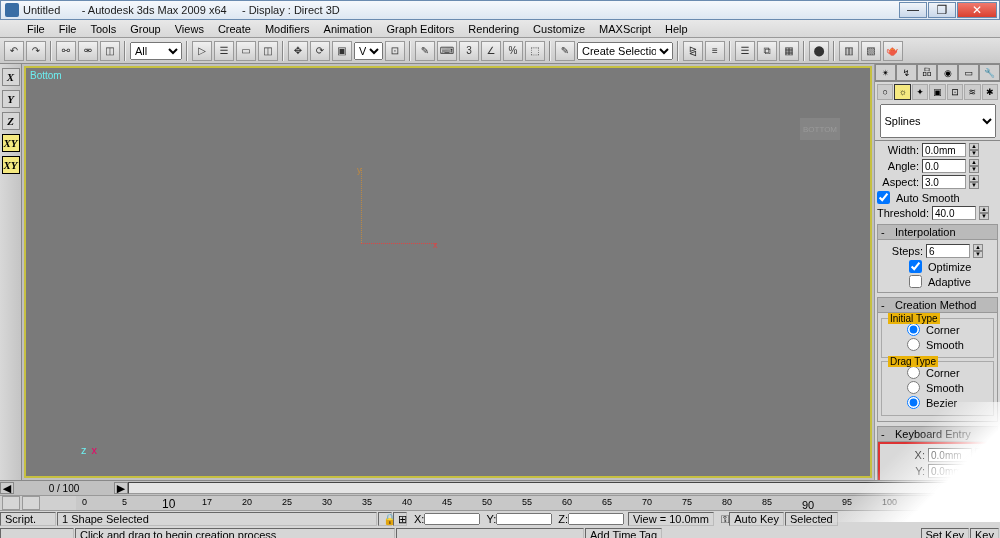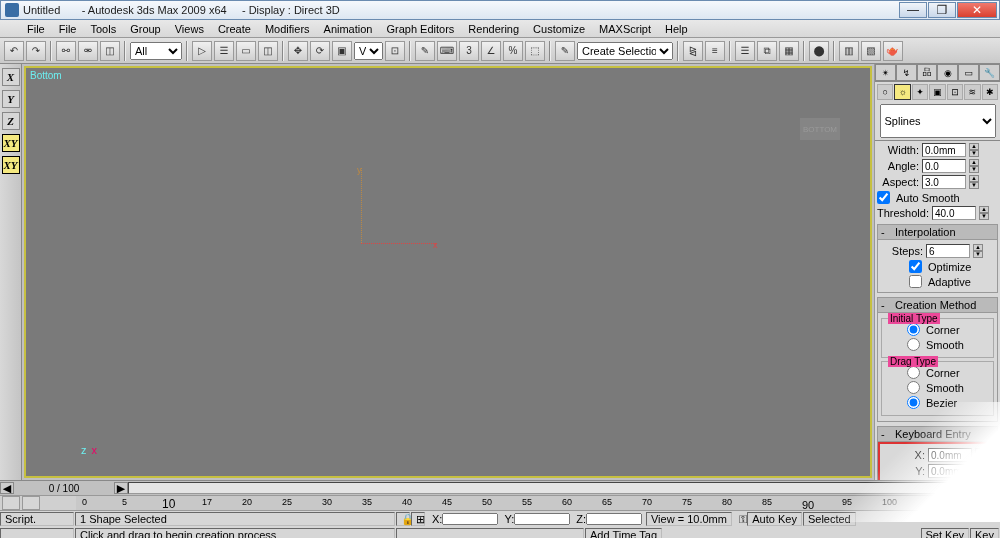--- a/index.html
+++ b/index.html
@@ -43,21 +43,21 @@
 .rollout-hd{background:#bababa;border-bottom:1px solid #999;padding:1px 3px;display:flex;align-items:center;font-size:10px;cursor:pointer;}
 .rollout-hd .minus{width:10px;margin-right:4px;}
 .rollout-bd{padding:2px 3px;background:#d9d9d9;}
 .rollout-bd.highlight{border:2px solid #d33;}
 .fld{display:flex;align-items:center;margin:2px 0;gap:3px;}
 .fld label{text-align:right;flex:0 0 42px;}
 .fld input[type=text]{width:44px;height:14px;font-size:10px;border:1px inset #999;padding:0 2px;}
 .fld .spinner{width:10px;height:14px;display:flex;flex-direction:column;}
 .fld .spinner div{flex:1;border:1px solid #888;background:#d0d0d0;font-size:6px;line-height:5px;text-align:center;cursor:pointer;}
 .grp{border:1px solid #aaa;margin:3px 0;padding:2px 3px 4px;position:relative;}
-.grp-title{position:absolute;top:-6px;left:6px;background:#ec4899;padding:0 2px;font-size:10px;}
+.grp-title{position:absolute;top:-6px;left:6px;background:#eab308;padding:0 2px;font-size:10px;}
 input[type=checkbox],input[type=radio]{margin-right:3px;}
 .bottom{display:flex;flex-direction:column;border-top:1px solid #888;}
 .hscroll{height:14px;display:flex;align-items:center;}
 .hscroll .l,.hscroll .r{width:14px;height:12px;border:1px solid #888;background:#ccc;text-align:center;line-height:10px;cursor:pointer;}
 .hscroll .track{flex:1;height:12px;background:#e4e4e4;border:1px inset #999;}
 .hscroll .info{width:100px;text-align:center;font-size:10px;}
 .ruler{height:16px;display:flex;align-items:center;border-top:1px solid #999;border-bottom:1px solid #999;background:#d0d0d0;}
 .ruler-left{width:76px;display:flex;gap:2px;padding:0 2px;}
 .ruler-left div{width:18px;height:14px;border:1px solid #999;background:#d6d6d6;}
 .ruler-canvas{flex:1;background:#c8c8c8;position:relative;height:14px;overflow:hidden;}
@@ -347,21 +347,21 @@
         <span style="position: absolute; left: 566px; top: 1px; font-size: 9px;">70</span>
         <span style="position: absolute; left: 606px; top: 1px; font-size: 9px;">75</span>
         <span style="position: absolute; left: 646px; top: 1px; font-size: 9px;">80</span>
         <span style="position: absolute; left: 686px; top: 1px; font-size: 9px;">85</span>
         <span style="position: absolute; left: 726px; top: 3px; font-size: 11px;">90</span>
         <span style="position: absolute; left: 766px; top: 1px; font-size: 9px;">95</span>
         <span style="position: absolute; left: 806px; top: 1px; font-size: 9px;">100</span>
       </div>
   </div>
   <div class="statusrow">
-    <div class="cell" style="width:74px">Script.</div>
+    <div class="cell" style="width:56px">Script.</div>
     <div class="cell" style="width:320px">1 Shape Selected</div>
     <div class="cell" style="width:14px">🔒</div>
     <div class="cell" style="width:14px;">⊞</div>
     <span style="margin-left:6px">X:</span>
       <input type="text" style="width: 56px; height: 12px;">
     <span style="margin-left:6px">Y:</span>
       <input type="text" style="width: 56px; height: 12px;">
     <span style="margin-left:6px">Z:</span>
       <input type="text" style="width: 56px; height: 12px;">
     <div class="cell" style="margin-left:4px">View = 10.0mm</div>

